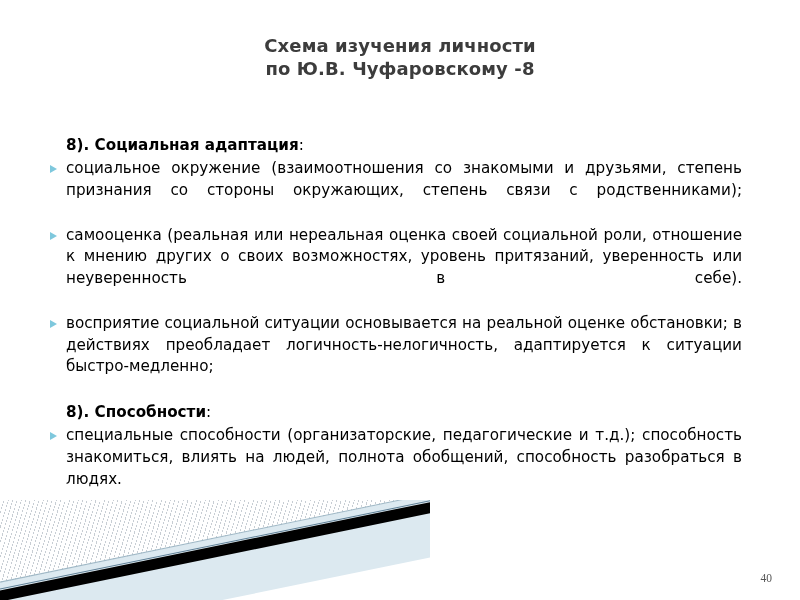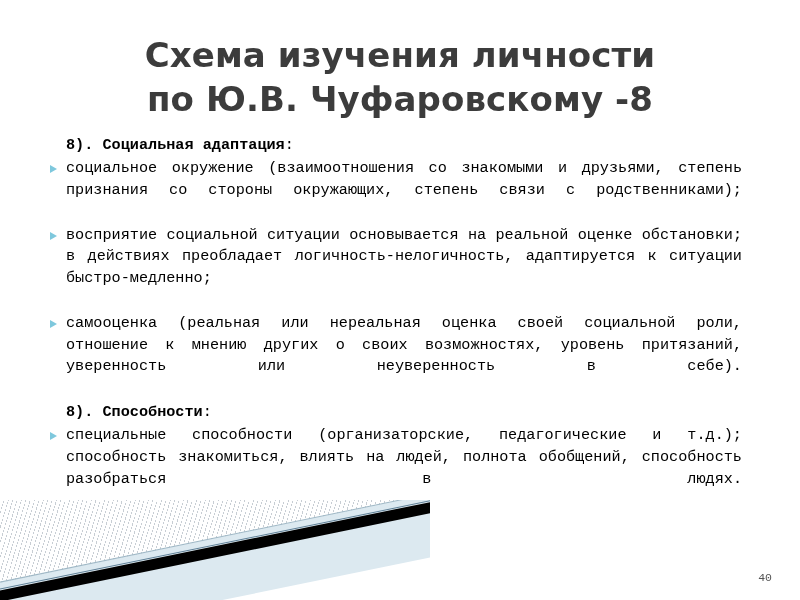--- a/index.html
+++ b/index.html
@@ -27,39 +27,38 @@
 
   
   .title-block {
     position: absolute;
     top: 34px;
     left: 0;
     width: 800px;
     text-align: center;
     color: #3c3c3c;
     font-weight: bold;
-    font-size: 34px;
+    font-size: 18px;
     line-height: 1.28;
     letter-spacing: 0.1px;
   }
   .title-line {
     display: block;
     white-space: nowrap;
   }
 
   
   .body-block {
     position: absolute;
     top: 134px;
     left: 48px;
     width: 710px;
     color: #000000;
     font-size: 15.2px;
     line-height: 1.42;
-    font-family: Liberation Mono, monospace;
   }
 
   .heading {
     margin: 0 0 2px 18px;
     font-size: 15.2px;
     line-height: 1.45;
   }
   .heading b { font-weight: bold; }
   .heading .colon { font-weight: normal; }
 
@@ -159,21 +158,21 @@
     transform-origin: left bottom;
   }
 
   
   .page-number {
     position: absolute;
     right: 28px;
     bottom: 16px;
     font-size: 11.5px;
     color: #555555;
-    font-family: Liberation Mono, monospace;
+    font-family: Liberation Serif, serif;
   }
 </style>
 </head>
 <body>
 
 <div class="slide">
 
   <div class="title-block">
     <span class="title-line">Схема изучения личности</span>
     <span class="title-line">по Ю.В. Чуфаровскому -8</span>
@@ -183,26 +182,26 @@
 
     <p class="heading"><b>8). Социальная адаптация</b><span class="colon">:</span></p>
 
     <div class="bullet-item">
       <span class="marker"></span>
       <span class="txt">социальное окружение (взаимоотношения со знакомыми и друзьями, степень признания со стороны окружающих, степень связи с родственниками);</span>
     </div>
 
     <div class="bullet-item">
       <span class="marker"></span>
+      <span class="txt">самооценка (реальная или нереальная оценка своей социальной роли, отношение к мнению других о своих возможностях, уровень притязаний, уверенность или неуверенность в себе).</span>
+    </div>
+
+    <div class="bullet-item">
+      <span class="marker"></span>
       <span class="txt">восприятие социальной ситуации основывается на реальной оценке обстановки; в действиях преобладает логичность-нелогичность, адаптируется к ситуации быстро-медленно;</span>
-    </div>
-
-    <div class="bullet-item">
-      <span class="marker"></span>
-      <span class="txt">самооценка (реальная или нереальная оценка своей социальной роли, отношение к мнению других о своих возможностях, уровень притязаний, уверенность или неуверенность в себе).</span>
     </div>
 
     <p class="heading"><b>8). Способности</b><span class="colon">:</span></p>
 
 
     <div class="bullet-item">
       <span class="marker"></span>
       <span class="txt">специальные способности (организаторские, педагогические и т.д.); способность знакомиться, влиять на людей, полнота обобщений, способность разобраться в людях.</span>
     </div>
 

